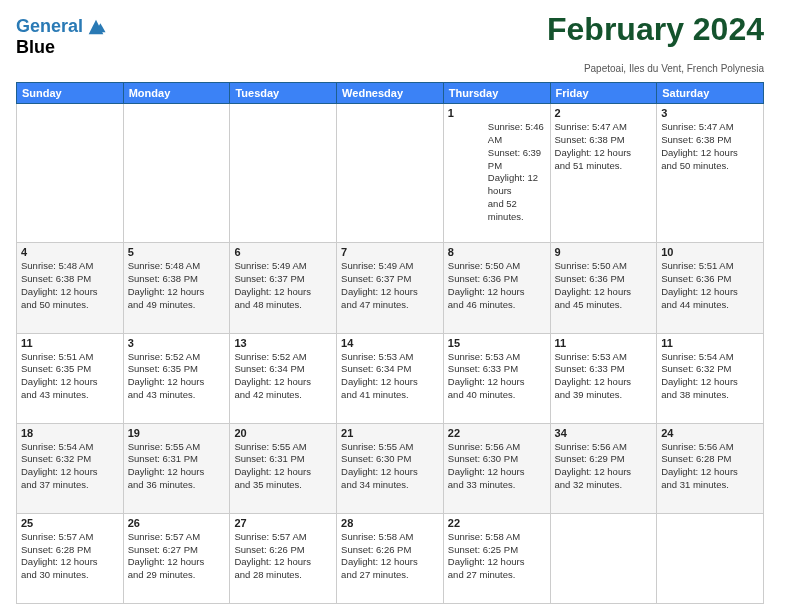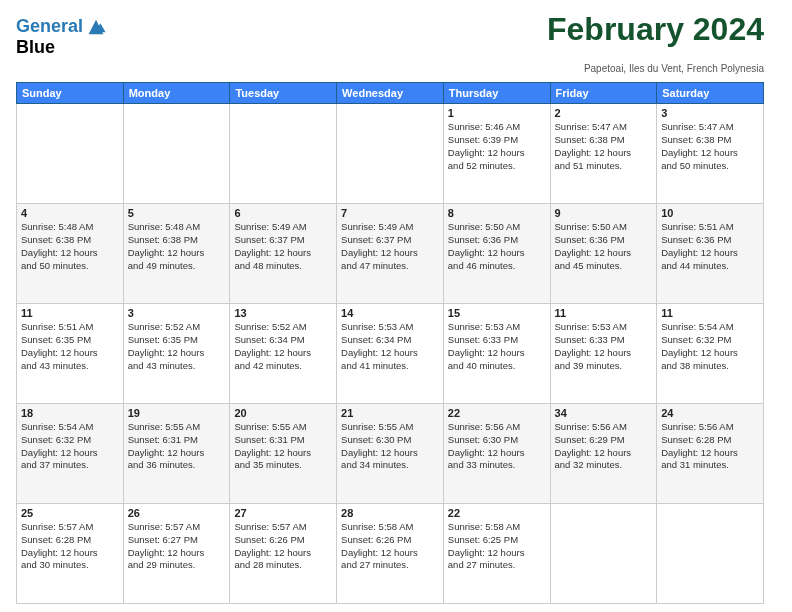--- a/index.html
+++ b/index.html
@@ -142,21 +142,21 @@
       </tr>
     </thead>
     <tbody id="calendar-body">
     <tr>
           <td class="empty-cell"></td>
           <td class="empty-cell"></td>
           <td class="empty-cell"></td>
           <td class="empty-cell"></td>
           <td>
             <div class="day-num">1</div>
-            <div class="day-info" style="white-space: pre-line;">Sunrise: 5:46 AM
+            <div class="day-info" style="white-space: pre-line; margin-left: 40px;">Sunrise: 5:46 AM
 Sunset: 6:39 PM
 Daylight: 12 hours
 and 52 minutes.</div>
           </td>
           <td>
             <div class="day-num">2</div>
             <div class="day-info" style="white-space: pre-line;">Sunrise: 5:47 AM
 Sunset: 6:38 PM
 Daylight: 12 hours
 and 51 minutes.</div>

